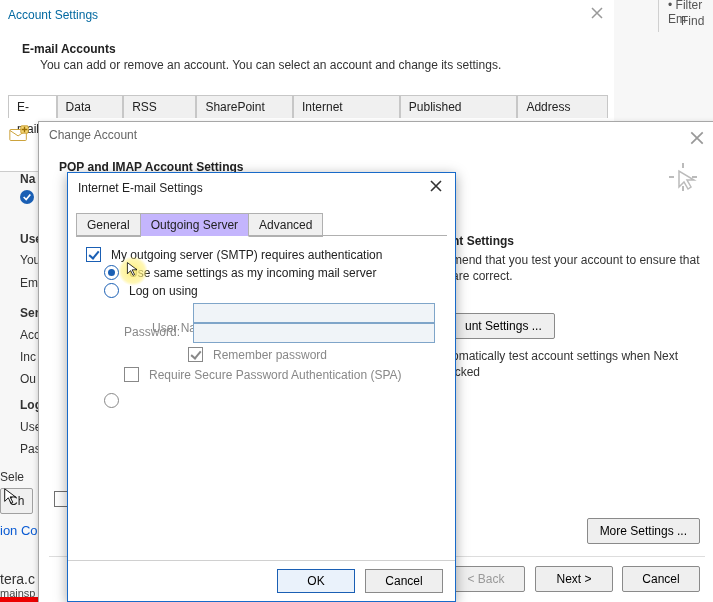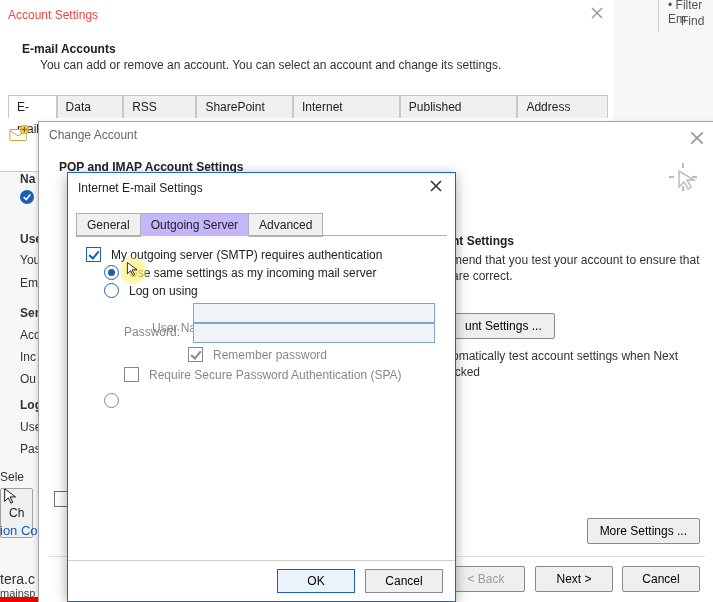--- a/index.html
+++ b/index.html
@@ -18,21 +18,21 @@
   
   .frag-sep { position:absolute; left:658px; top:0; width:1px; height:32px; background:#d0d0d0; }
   .frag-filter { position:absolute; left:668px; top:-2px; font-size:12px; color:#555; }
   .frag-find { position:absolute; left:681px; top:14px; font-size:12px; color:#555; }
 
   
   .as-win {
     position:absolute; left:0; top:0; width:614px; height:171px;
     background:#fff; border-bottom:1px solid #ccc;
   }
-  .as-title { position:absolute; left:8px; top:8px; font-size:12px; color:#ef4444; }
+  .as-title { position:absolute; left:8px; top:8px; font-size:12px; color:#0369a1; }
   .as-close { position:absolute; right:8px; top:6px; width:16px; height:16px; color:#999; cursor:pointer; }
   .as-close svg { width:14px; height:14px; }
   .as-bold { position:absolute; left:22px; top:42px; font-weight:bold; font-size:12px; }
   .as-desc { position:absolute; left:40px; top:58px; font-size:12px; color:#333; }
 
   .as-tabs {
     position:absolute; left:0; bottom:54px; width:611px; height:22px;
     display:flex; gap:0; border-bottom:1px solid #c7c7c7;
   }
   .as-tabs::before { content:""; position:absolute; left:0; right:0; bottom:-1px; height:1px; background:#c7c7c7; }
@@ -61,21 +61,21 @@
   .us2 { top:253px; }
   .us3 { top:276px; }
   .us4 { top:306px; font-weight:bold; }
   .us5 { top:328px; }
   .us6 { top:350px; }
   .us7 { top:372px; }
   .us8 { top:398px; font-weight:bold; }
   .us9 { top:420px; }
   .us10 { top:442px; }
   .sele { position:absolute; left:0; top:470px; font-size:12px; color:#333; }
-  .ch-btn { position:absolute; left:0; top:488px; height:24px; line-height:24px; border:1px solid #a0a0a0; padding:12px 8px; background:#f0f0f0; border-radius:2px; font-size:12px; }
+  .ch-btn { position:absolute; left:0; top:488px; height:24px; line-height:24px; border:1px solid #a0a0a0; padding:0 8px; background:#f0f0f0; border-radius:2px; font-size:12px; }
 
   .link-co { position:absolute; left:0; top:523px; font-size:13px; color:#0a5bd3; }
   .tera    { position:absolute; left:0; top:571px; font-size:14px; color:#333; }
   .tera2   { position:absolute; left:0; top:587px; font-size:11px; color:#444; }
   .redbar  { position:absolute; left:0; bottom:0; width:170px; height:5px; background:#ec0000; }
 
   
   .ca-win {
     position:absolute; left:38px; top:121px; width:676px; height:480px;
     background:#fff; border:1px solid #a7a7a7; box-shadow:0 2px 6px rgba(0,0,0,0.2);

